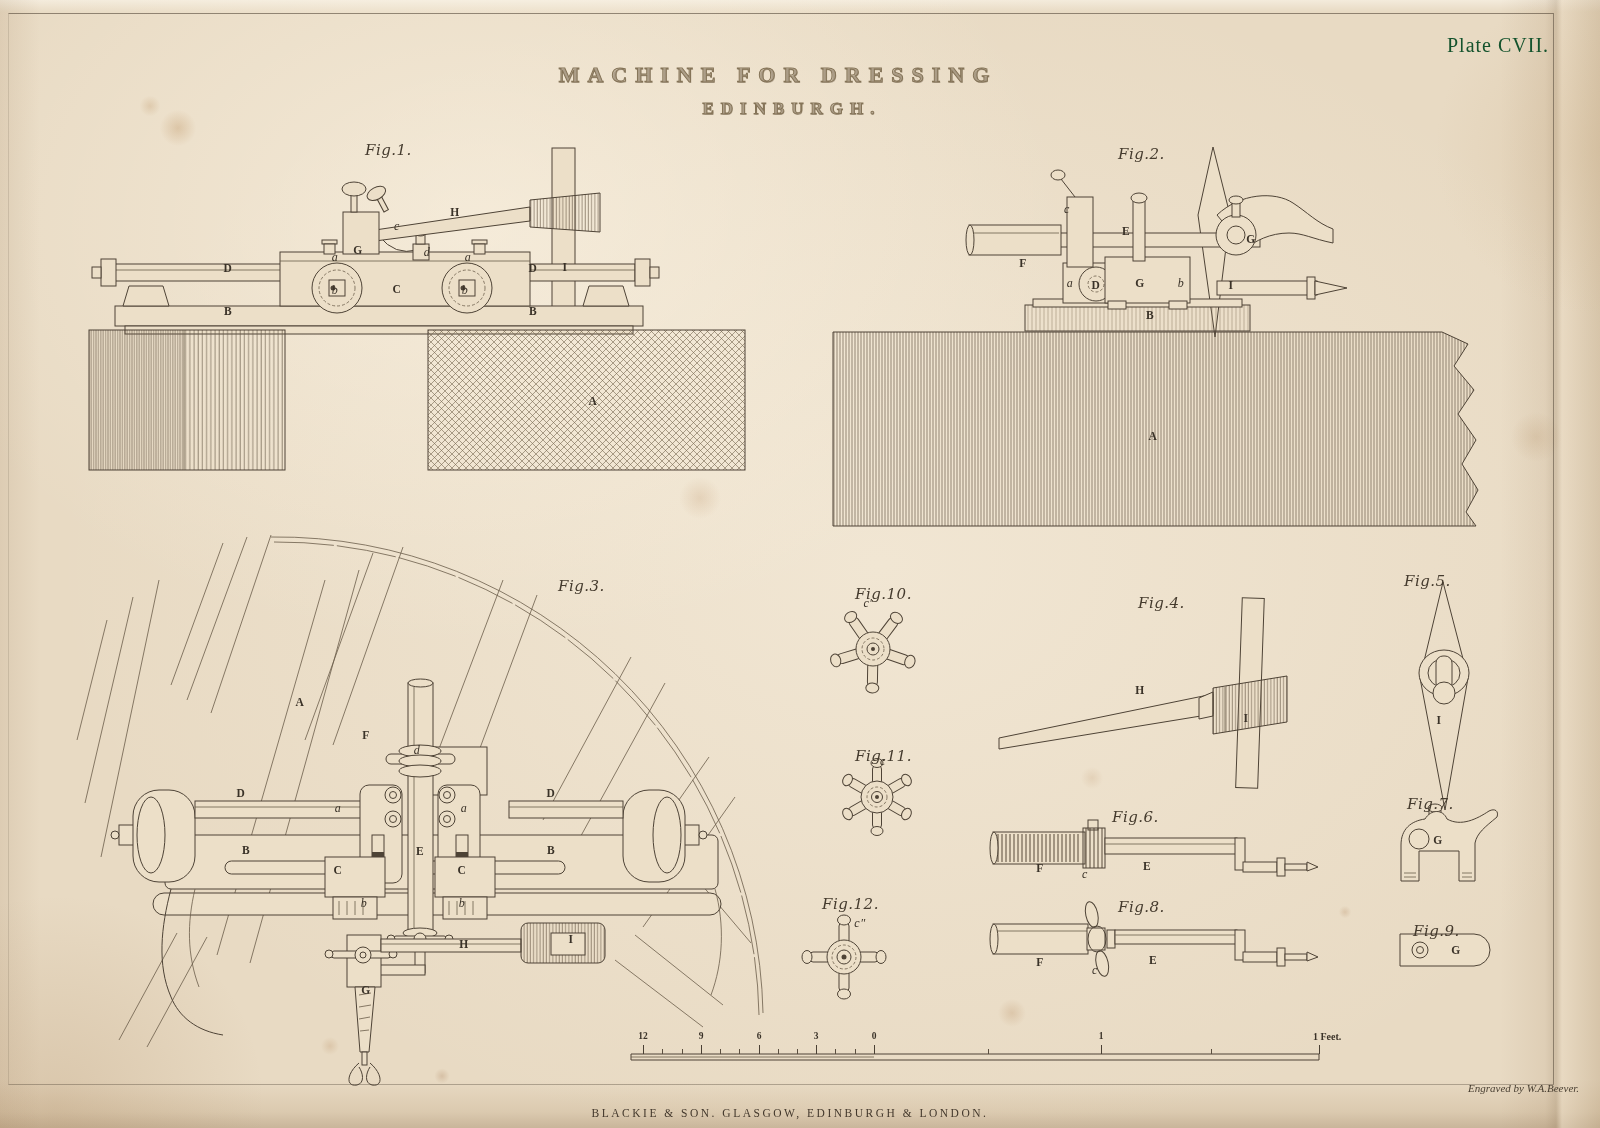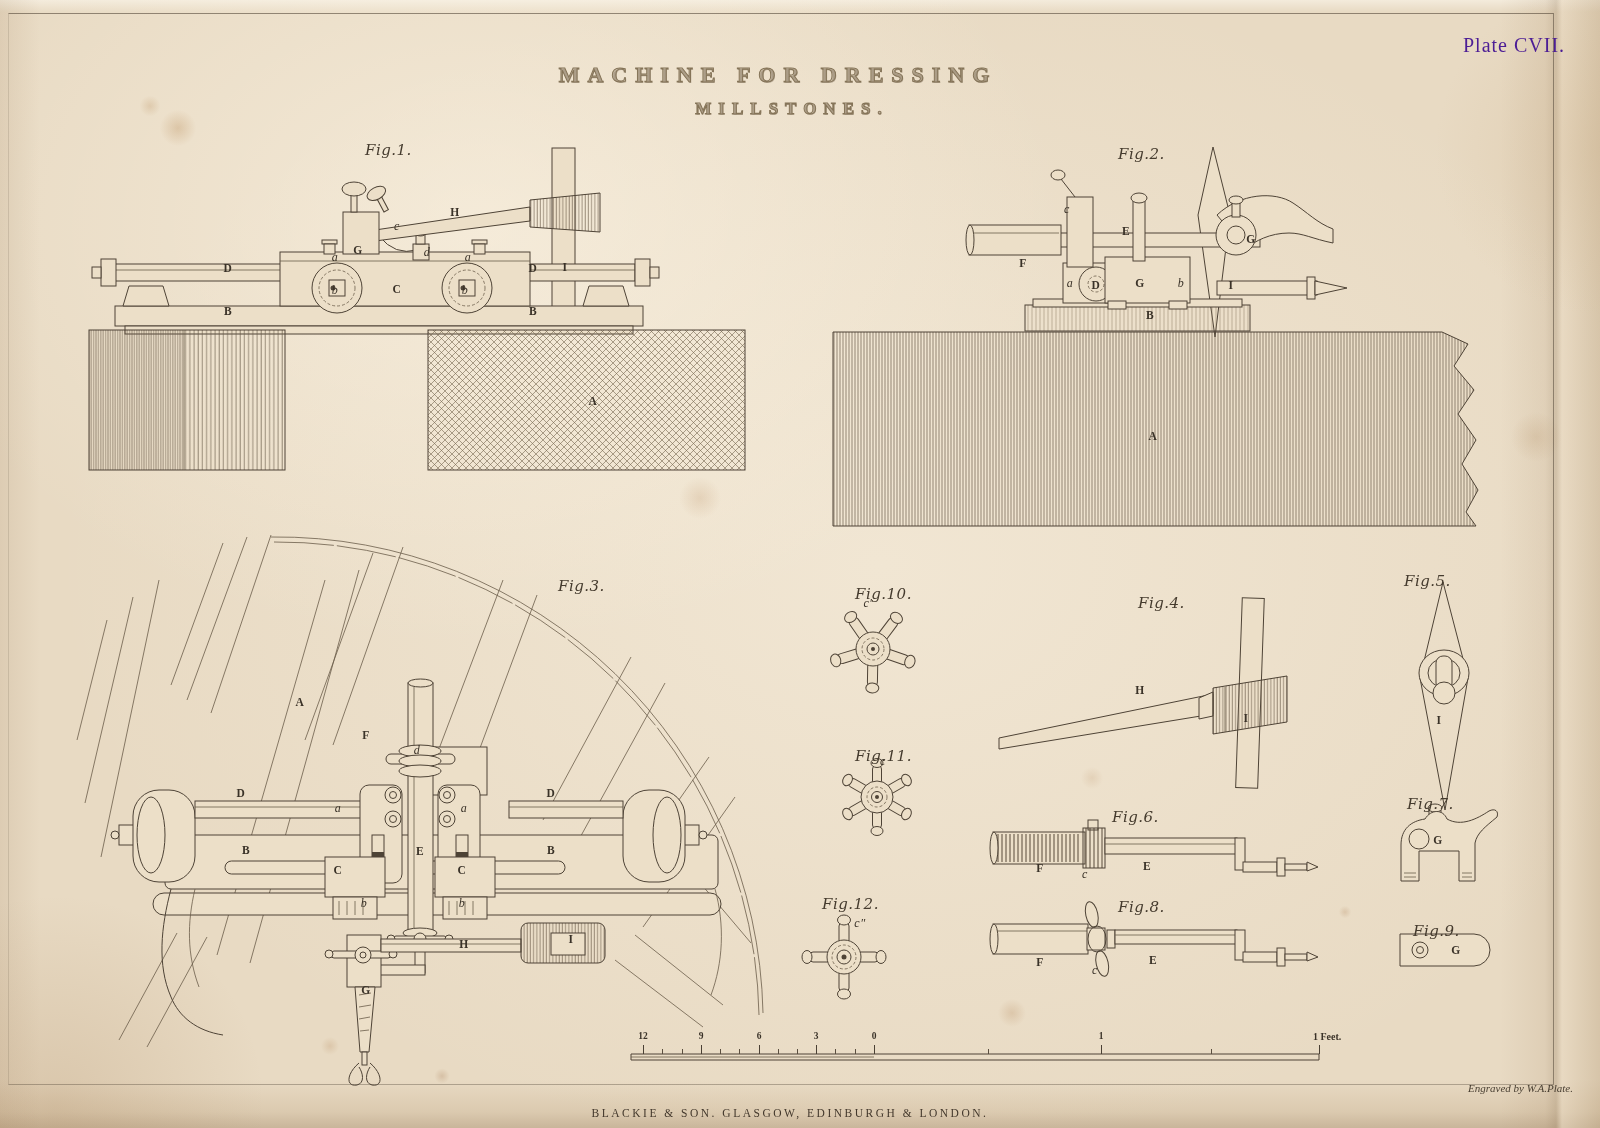--- a/index.html
+++ b/index.html
@@ -27,21 +27,21 @@
   .border-frame{
     position:absolute;left:8px;top:13px;width:1544px;height:1070px;
     border-top:1px solid rgba(70,58,44,.55);
     border-right:1.5px solid rgba(70,58,44,.5);
     border-bottom:1px solid rgba(70,58,44,.35);
     border-left:1px solid rgba(70,58,44,.15);
     pointer-events:none;
   }
   .plate-number{
     position:absolute;left:1447px;top:34px;
-    font:20px "Liberation Serif",serif;color:#4c1d95;letter-spacing:1px;margin-left:16px;
+    font:20px "Liberation Serif",serif;color:#14532d;letter-spacing:1px;
   }
   .title-1{
     position:absolute;left:778px;top:62px;transform:translateX(-50%);white-space:nowrap;
     font:bold 22px "Liberation Serif",serif;letter-spacing:8px;
     color:rgba(148,132,108,.30); -webkit-text-stroke:1px #857458;
     text-shadow:.6px .8px 0 rgba(92,76,56,.38);
   }
   .title-2{
     position:absolute;left:792px;top:99px;transform:translateX(-50%);white-space:nowrap;
     font:bold 17px "Liberation Serif",serif;letter-spacing:7px;
@@ -84,21 +84,21 @@
   .dk{fill:#4e4336;stroke:none;}
   .th{stroke:#6a5c49;stroke-width:.7;}
 </style>
 </head>
 <body>
 
 <div class="border-frame"></div>
 
 <div class="plate-number">Plate CVII.</div>
 <div class="title-1">MACHINE FOR DRESSING</div>
-<div class="title-2">MILLSTONES.</div>
+<div class="title-2">EDINBURGH.</div>
 
 <div class="fig" id="f1" style="left:85px;top:140px;width:585px;height:200px">
   <span class="fig-title" style="left:280px;top:1px">Fig.1.</span>
   <svg width="585" height="200" viewBox="0 0 585 200">
     <defs>
       <pattern id="kn1" width="3.2" height="40" patternUnits="userSpaceOnUse">
           <path d="M1,0V40" class="th"></path>
         </pattern>
     </defs>
     <rect x="467" y="8" width="23" height="180" class="pf"></rect>
@@ -618,14 +618,14 @@
     <span class="tick-minor" style="left: 95px; top: 19px;"></span>
     <span class="tick-minor" style="left: 114px; top: 19px;"></span>
     <span class="tick-minor" style="left: 153px; top: 19px;"></span>
     <span class="tick-minor" style="left: 172px; top: 19px;"></span>
     <span class="tick-minor" style="left: 210px; top: 19px;"></span>
     <span class="tick-minor" style="left: 230px; top: 19px;"></span>
     <span class="tick-minor" style="left: 363px; top: 19px;"></span>
     <span class="tick-minor" style="left: 586px; top: 19px;"></span>
   </div>
 
-<div class="engraver">Engraved by W.A.Plate.</div>
+<div class="engraver">Engraved by W.A.Beever.</div>
 <div class="imprint">BLACKIE &amp; SON. GLASGOW, EDINBURGH &amp; LONDON.</div>
 
 </body></html>

